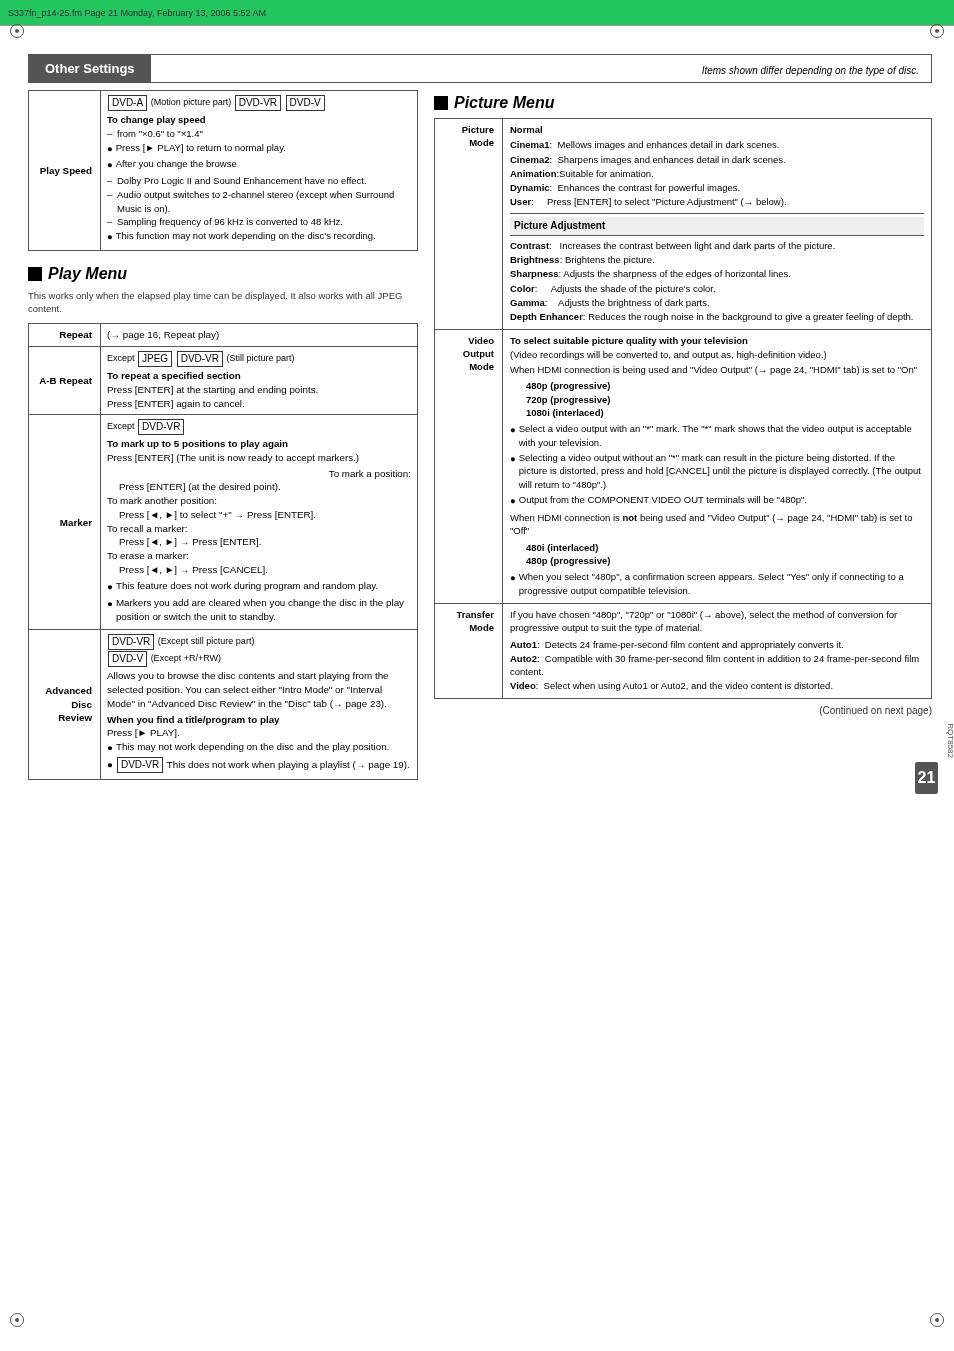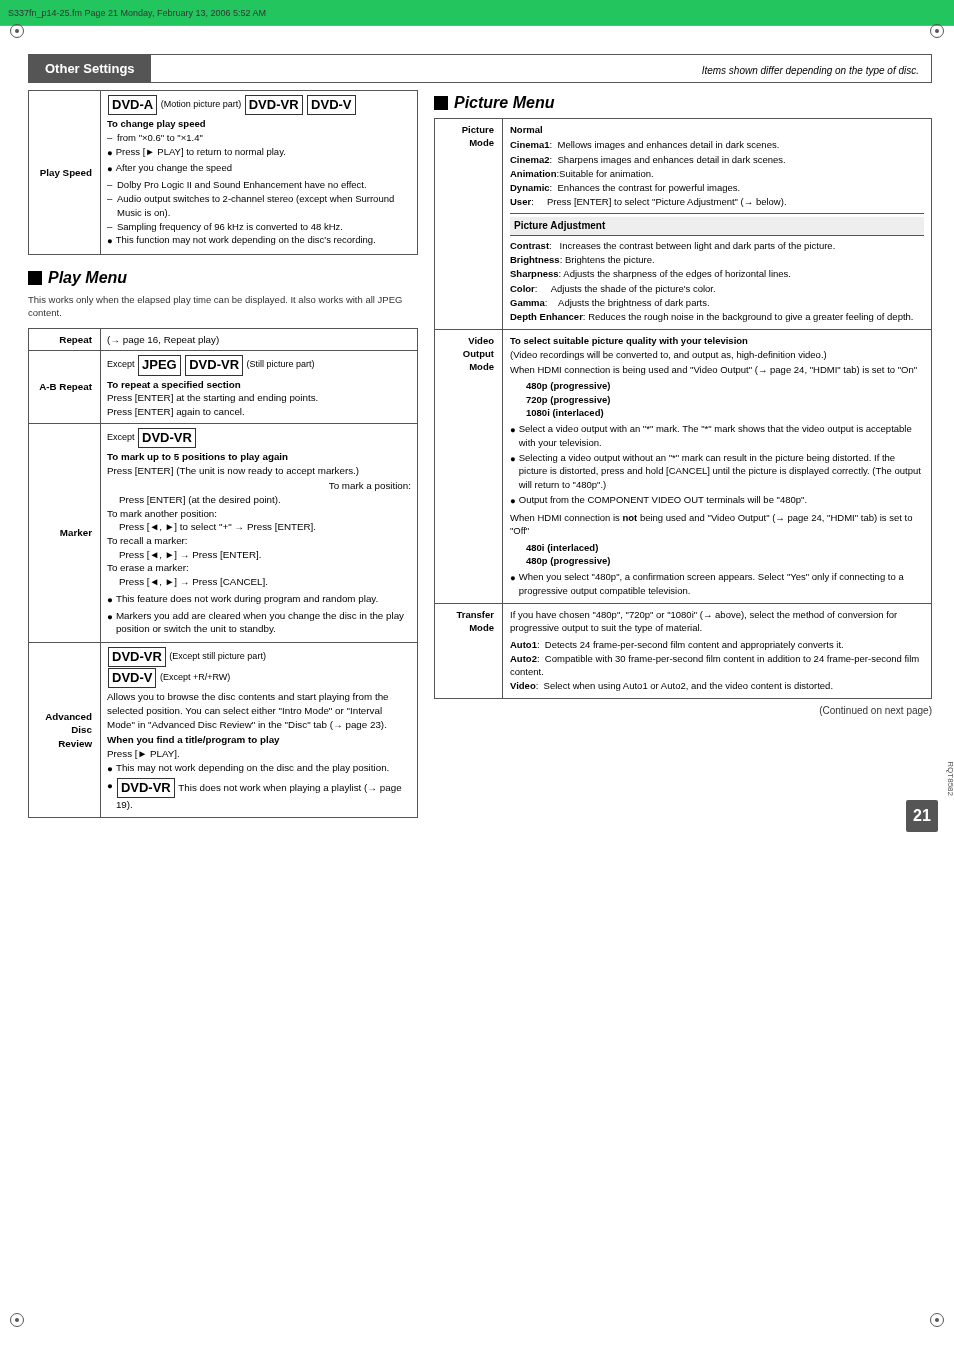--- a/index.html
+++ b/index.html
@@ -185,24 +185,24 @@
       text-align: right;
       padding-right: 8px;
       vertical-align: top;
       border-right: 1px solid #555;
     }
 
     
     .badge {
       display: inline-block;
       border: 1px solid #333;
-      font-size: 13px;
+      font-size: 10px;
       padding: 0px 3px;
       background: #fff;
-      font-weight: bold;
+      font-weight: normal;
       margin: 0 1px;
       vertical-align: middle;
     }
 
     
     .bullet-item {
       display: flex;
       gap: 3px;
       align-items: flex-start;
       margin-bottom: 2px;
@@ -313,21 +313,21 @@
             </div>
             <div class="play-speed-content">
               <div style="font-weight:bold;">To change play speed</div>
               <div class="dash-item">from "×0.6" to "×1.4"</div>
               <div class="bullet-item">
                     <span class="bullet-dot">●</span>
                     <span>Press [► PLAY] to return to normal play.</span>
                   </div>
               <div class="bullet-item">
                     <span class="bullet-dot">●</span>
-                    <span>After you change the speed</span>
+                    <span>After you change the browse</span>
                   </div>
               <div class="dash-item indent">Dolby Pro Logic II and Sound Enhancement have no effect.</div>
               <div class="dash-item indent">Audio output switches to 2-channel stereo (except when Surround Music is on).</div>
               <div class="dash-item indent">Sampling frequency of 96 kHz is converted to 48 kHz.</div>
               <div class="bullet-item">
                     <span class="bullet-dot">●</span>
                     <span>This function may not work depending on the disc's recording.</span>
                   </div>
             </div>
           </td>
@@ -488,17 +488,17 @@
           </tr>
         </tbody>
           </table>
       </div>
 
       <div class="continued-text">(Continued on next page)</div>
 
     </div>
   </div>
 
-  <div style="position:absolute; bottom:14px; right:16px; background:#555; color:#fff; width:32px; height:32px; display:flex; align-items:center; justify-content:center; font-size:16px; font-weight:bold; border-radius:2px;">21</div>
+  <div style="position:absolute; bottom:14px; right:16px; background:#555; color:#fff; width:23px; height:32px; display:flex; align-items:center; justify-content:center; font-size:16px; font-weight:bold; border-radius:2px;">21</div>
 
   <div style="position:absolute; bottom:50px; right:8px; font-size:8px; color:#555; transform:rotate(90deg); transform-origin:right bottom; white-space:nowrap;">RQT8582</div>
 
 </div>
 
 </body></html>

